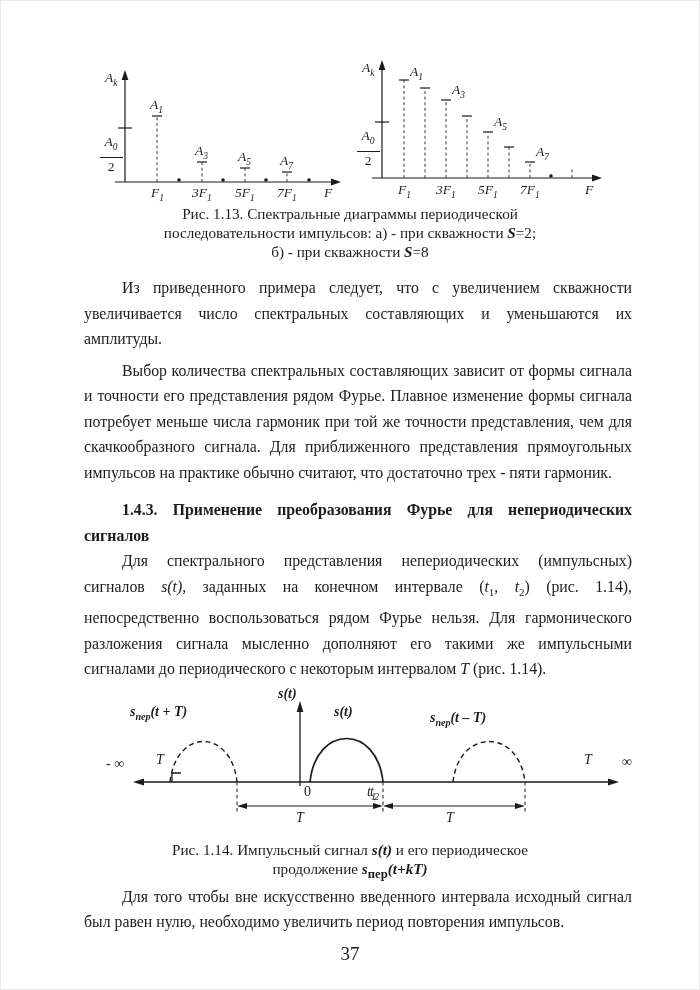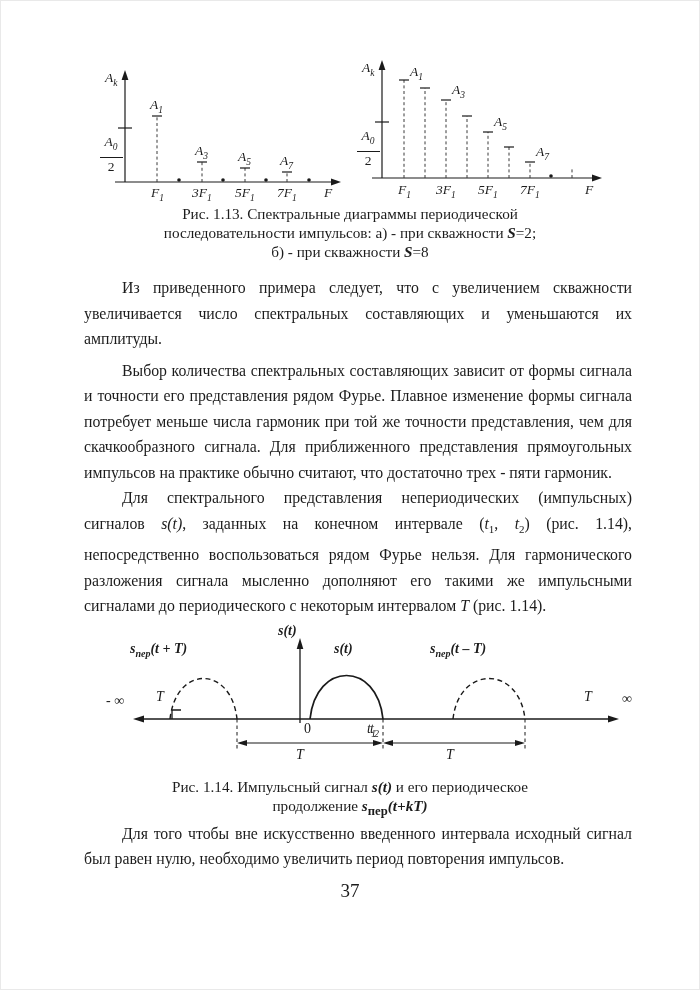--- a/index.html
+++ b/index.html
@@ -157,20 +157,21 @@
 
   <div class="caption">
     <div class="cap-line"><span>Рис. 1.13. Спектральные диаграммы периодической</span></div>
     <div class="cap-line"><span>последовательности импульсов: а) - при скважности </span><b><i>S</i></b><span>=2;</span></div>
     <div class="cap-line"><span>б) - при скважности </span><b><i>S</i></b><span>=8</span></div>
   </div>
 
   <p class="para mt14">Из приведенного примера следует, что с увеличением скважности увеличивается число спектральных составляющих и уменьшаются их амплитуды.</p>
   <p class="para mt6">Выбор количества спектральных составляющих зависит от формы сигнала и точности его представления рядом Фурье. Плавное изменение формы сигнала потребует меньше числа гармоник при той же точности представления, чем для скачкообразного сигнала. Для приближенного представления прямоугольных импульсов на практике обычно считают, что достаточно трех - пяти гармоник.</p>
 
+  <p class="para heading">1.4.3. Применение преобразования Фурье для непериодических сигналов</p>
 
   <p class="para"><span>Для спектрального представления непериодических (импульсных) сигналов </span><i>s(t)</i><span>, заданных на конечном интервале (</span><i>t</i><sub>1</sub><span>, </span><i>t</i><sub>2</sub><span>) (рис. 1.14), непосредственно воспользоваться рядом Фурье нельзя. Для гармонического разложения сигнала мысленно дополняют его такими же импульсными сигналами до периодического с некоторым интервалом </span><i>T</i><span> (рис. 1.14).</span></p>
 
   <div class="fig14">
     <svg width="560" height="152" viewBox="0 0 560 152">
 
       <line class="axline" x1="62" y1="96" x2="534" y2="96"></line>
       <polygon class="arrow" points="55,96 66,92.6 66,99.4"></polygon>
       <polygon class="arrow" points="541,96 530,92.6 530,99.4"></polygon>
 
@@ -192,21 +193,21 @@
       <polygon class="arrow" points="305,120 295,117 295,123"></polygon>
       <line class="meas" x1="309" y1="120" x2="443" y2="120"></line>
       <polygon class="arrow" points="305,120 315,117 315,123"></polygon>
       <polygon class="arrow" points="447,120 437,117 437,123"></polygon>
     </svg>
     <div class="f14lbl upright" style="left:28px;top:70px;">- ∞</div>
     <div class="f14lbl" style="left:78px;top:66px;">T</div>
     <div class="f14lbl bold" style="left:200px;top:0px;">s(t)</div>
     <div class="f14lbl bold" style="left:52px;top:18px;"><i>s</i><sub>пер</sub><i>(t + T)</i></div>
     <div class="f14lbl bold" style="left:256px;top:18px;">s(t)</div>
-    <div class="f14lbl bold" style="left:352px;top:18px;font-family:Liberation Serif, serif;"><i>s</i><sub>пер</sub><i>(t – T)</i></div>
+    <div class="f14lbl bold" style="left:352px;top:24px;font-family:Liberation Serif, serif;"><i>s</i><sub>пер</sub><i>(t – T)</i></div>
     <div class="f14lbl" style="left:506px;top:66px;">T</div>
     <div class="f14lbl upright" style="left:544px;top:68px;">∞</div>
     <div class="f14lbl upright" style="left:226px;top:98px;">0</div>
     <div class="f14lbl" style="left:241px;top:98px;margin-left:48px;"><i>t</i><sub>1</sub></div>
     <div class="f14lbl" style="left:292px;top:98px;"><i>t</i><sub>2</sub></div>
     <div class="f14lbl" style="left:218px;top:124px;">T</div>
     <div class="f14lbl" style="left:368px;top:124px;">T</div>
   </div>
 
   <div class="caption" style="margin-top:2px;">

